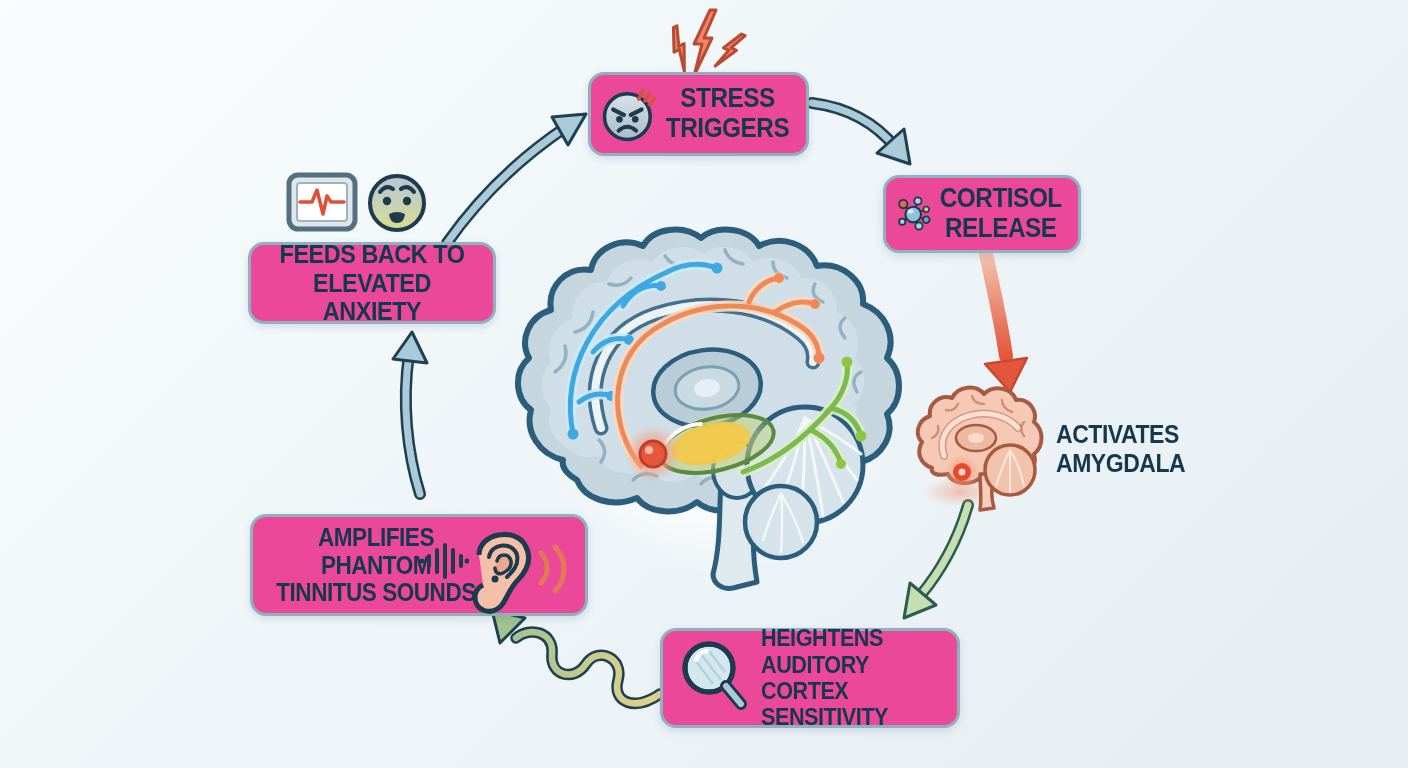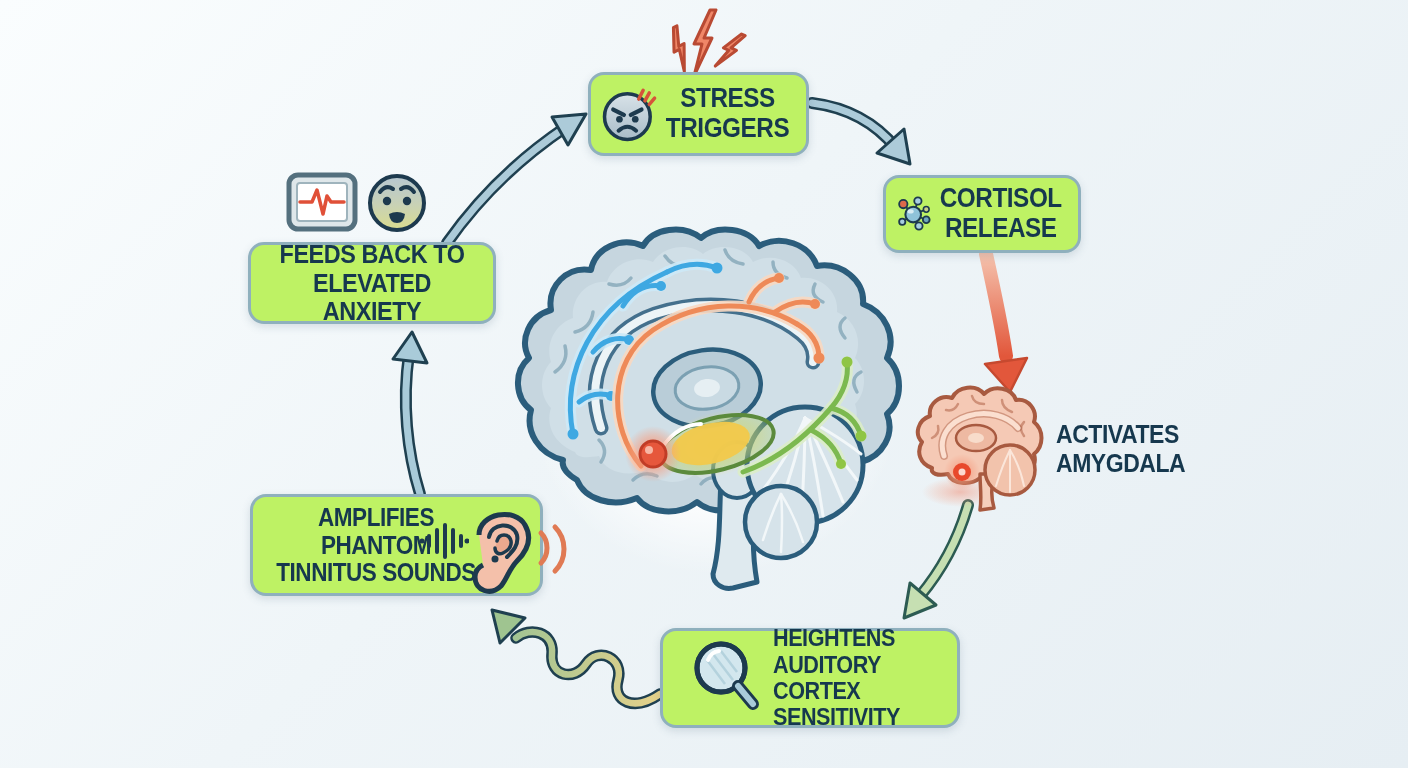--- a/index.html
+++ b/index.html
@@ -4,21 +4,21 @@
 <style>
   html,body{margin:0;padding:0;}
   body{
     width:1408px;height:768px;overflow:hidden;position:relative;
     font-family:"Liberation Sans",sans-serif;
     background:linear-gradient(135deg,#fafdfe 0%,#eff5f8 45%,#e6eef3 100%);
   }
   .stage{position:absolute;inset:0;}
   .glow{position:absolute;border-radius:50%;pointer-events:none;}
   .box{
-    position:absolute;background:#bef264;border:3px solid #8fb0bd;border-radius:16px;
+    position:absolute;background:#ec4899;border:3px solid #8fb0bd;border-radius:16px;
     box-shadow:0 3px 9px rgba(70,100,120,.18);display:flex;align-items:center;box-sizing:border-box;
   }
   .label{
     font-weight:bold;color:#16384e;letter-spacing:-.5px;line-height:1.1;
     transform:scaleX(.9);transform-origin:center;
   }
   .label.left{transform-origin:left center;}
   .lbl-27{font-size:27px;} .lbl-26{font-size:26px;} .lbl-25{font-size:25px;} .lbl-24{font-size:24px;}
   .abs{position:absolute;}
   svg{display:block;}
@@ -321,41 +321,41 @@
       <circle cx="52" cy="90" r="9" fill="#e8492c"></circle>
       <circle cx="52" cy="90" r="3.5" fill="#fcd9cf"></circle>
     </g>
   </svg>
 
   <div class="free-label lbl-25" style="left:1056px;top:420px;font-size:25px;">
     <div>ACTIVATES</div>
     <div>AMYGDALA</div>
   </div>
 
-  <div class="box" style="left:660px;top:628px;width:300px;height:100px;padding:0 28px;">
+  <div class="box" style="left:660px;top:628px;width:300px;height:100px;padding:0 16px;">
     <svg width="72" height="76" viewBox="0 0 72 76" style="flex:0 0 auto;">
       <circle cx="30" cy="28" r="24" fill="#d3e7ee" stroke="#1d3a4e" stroke-width="5"></circle>
       <g stroke="#b4d2dd" stroke-width="2.5">
         <line x1="16" y1="20" x2="34" y2="44"></line>
           <line x1="22" y1="14" x2="42" y2="40"></line>
           <line x1="30" y1="11" x2="46" y2="32"></line>
       </g>
       <path d="M 17 20 Q 20 12 28 11" stroke="#ffffff" stroke-width="4" fill="none" stroke-linecap="round"></path>
       <circle cx="30" cy="28" r="24" fill="none" stroke="#1d3a4e" stroke-width="5"></circle>
       <line x1="47" y1="46" x2="62" y2="64" stroke="#1d3a4e" stroke-width="12" stroke-linecap="round"></line>
       <line x1="47" y1="46" x2="62" y2="64" stroke="#a9cbd9" stroke-width="6" stroke-linecap="round"></line>
     </svg>
     <div class="label left lbl-24" style="margin-left:10px;text-align:left;">
       <div>HEIGHTENS</div>
       <div>AUDITORY CORTEX</div>
       <div>SENSITIVITY</div>
     </div>
   </div>
 
-  <div class="box" style="left:250px;top:494px;width:293px;height:102px;">
+  <div class="box" style="left:250px;top:514px;width:338px;height:102px;">
     <div class="label lbl-25" style="position:absolute;left:8px;top:50%;transform:translateY(-50%) scaleX(.9);width:230px;text-align:center;">
       <div>AMPLIFIES</div>
       <div>PHANTOM</div>
       <div>TINNITUS SOUNDS</div>
     </div>
     <svg class="abs" style="left:166px;top:22px;" width="50" height="44" viewBox="0 0 50 44">
       <g stroke="#1d3a4e" stroke-width="4" stroke-linecap="round">
         <line x1="10" y1="17" x2="10" y2="27"></line>
           <line x1="18" y1="11" x2="18" y2="33"></line>
         <line x1="26" y1="6" x2="26" y2="38"></line>

